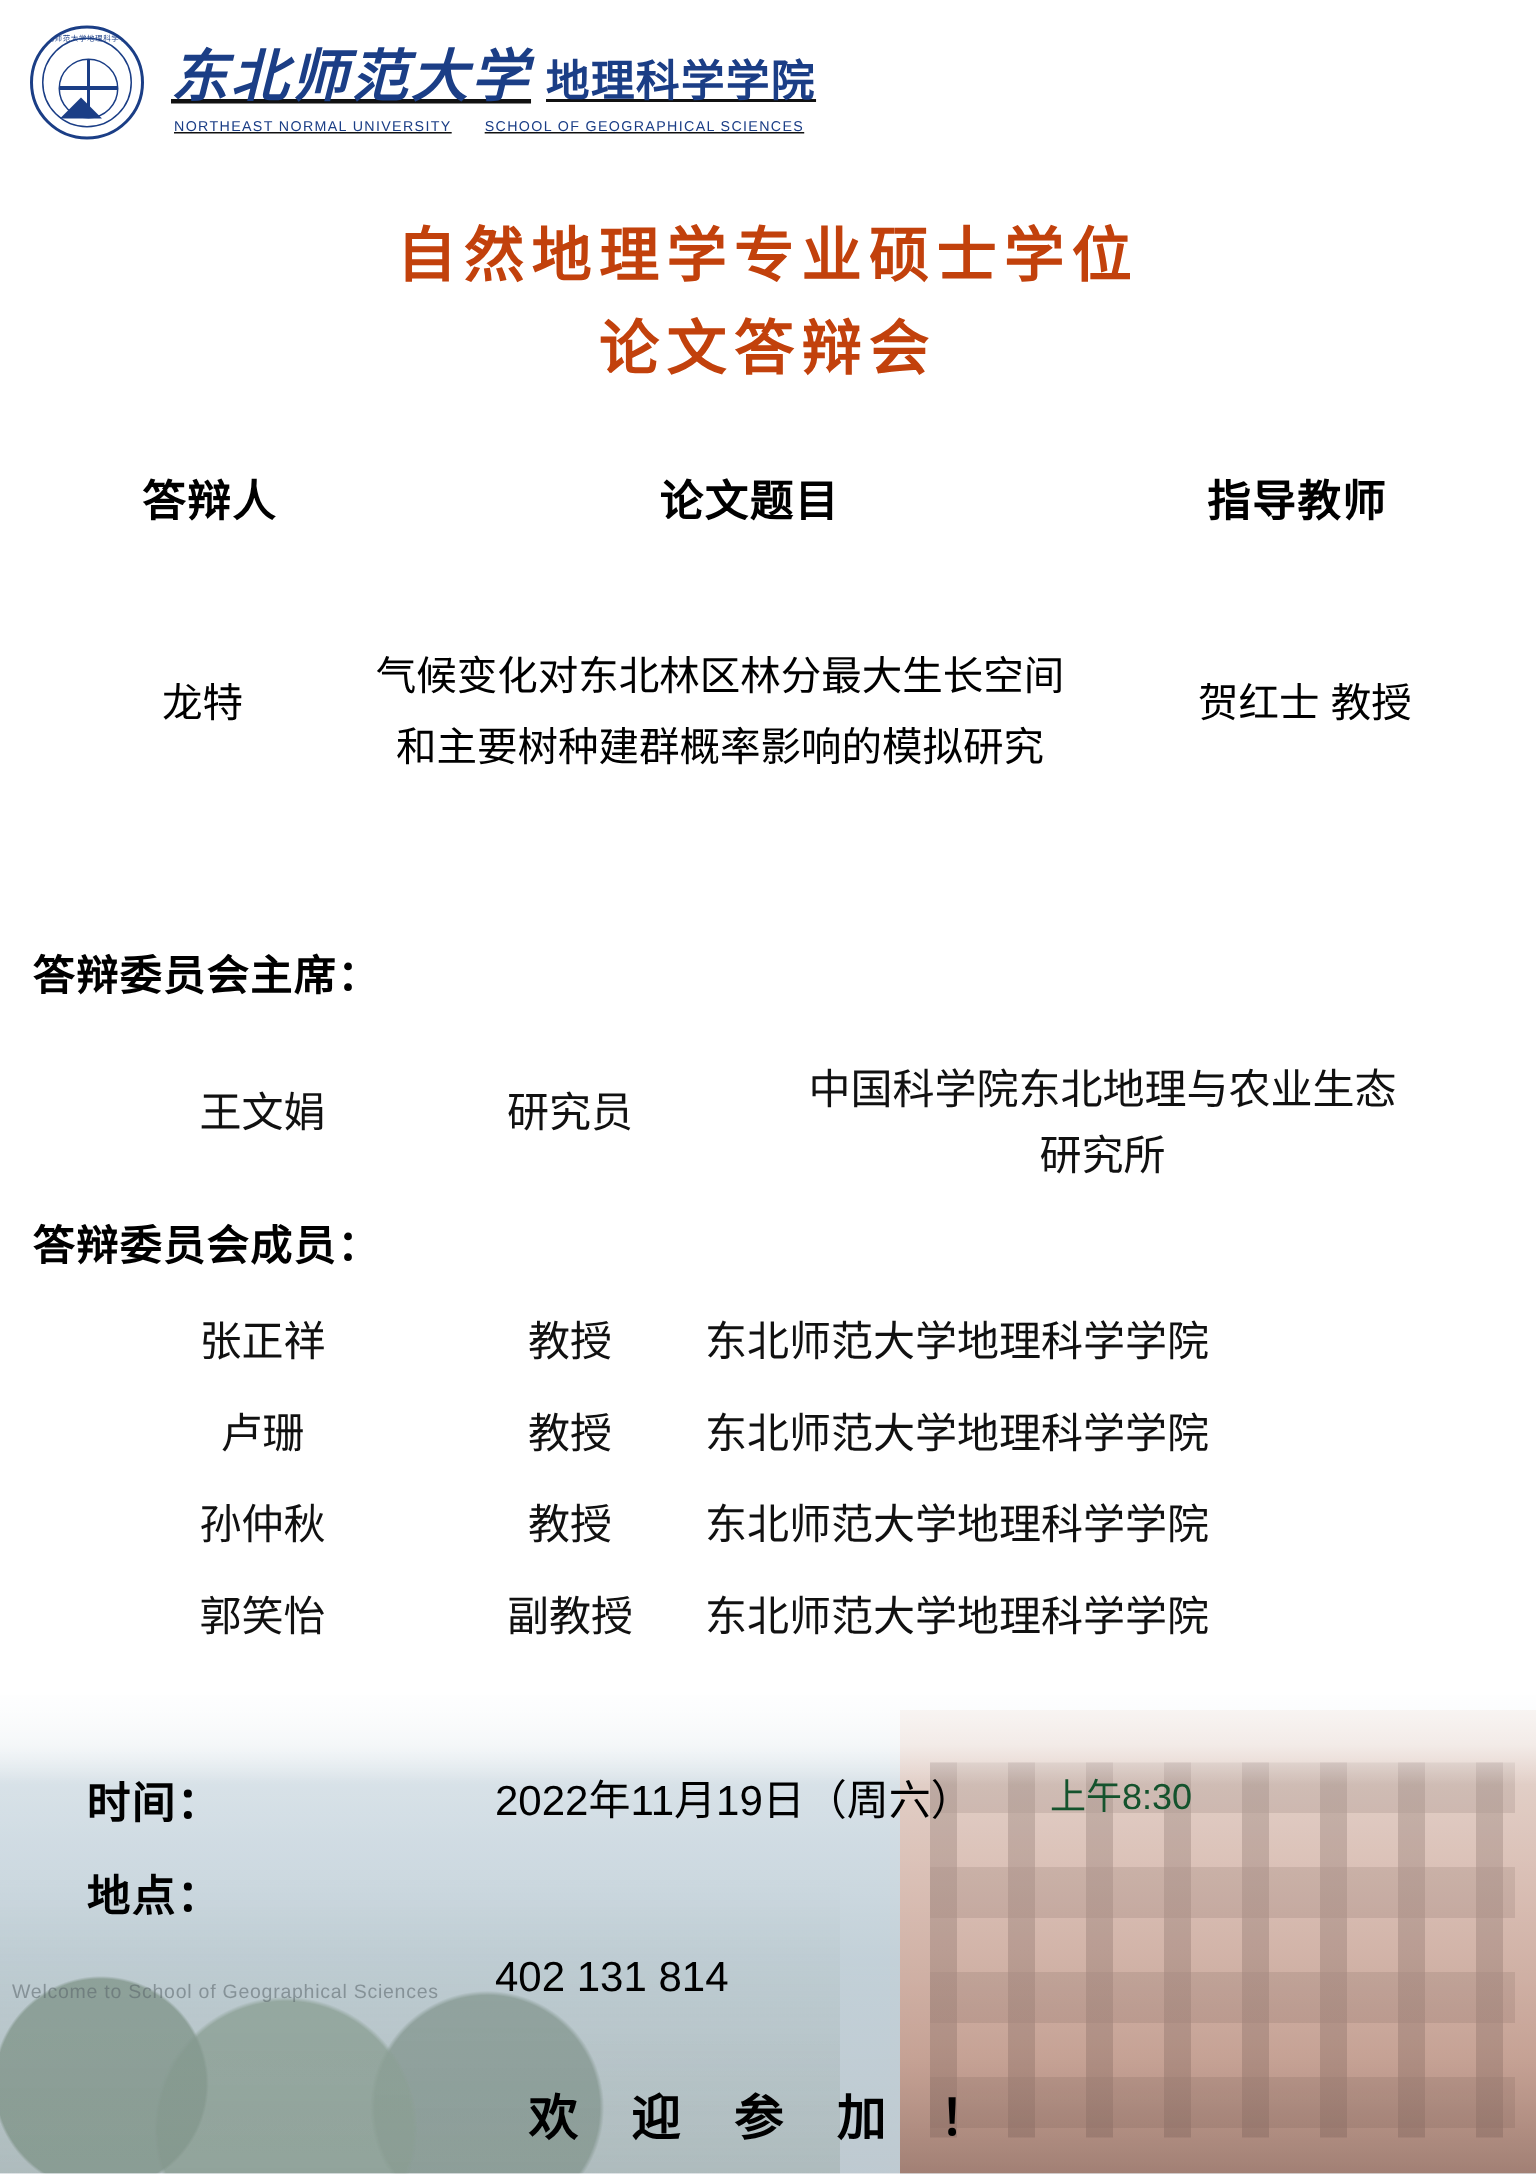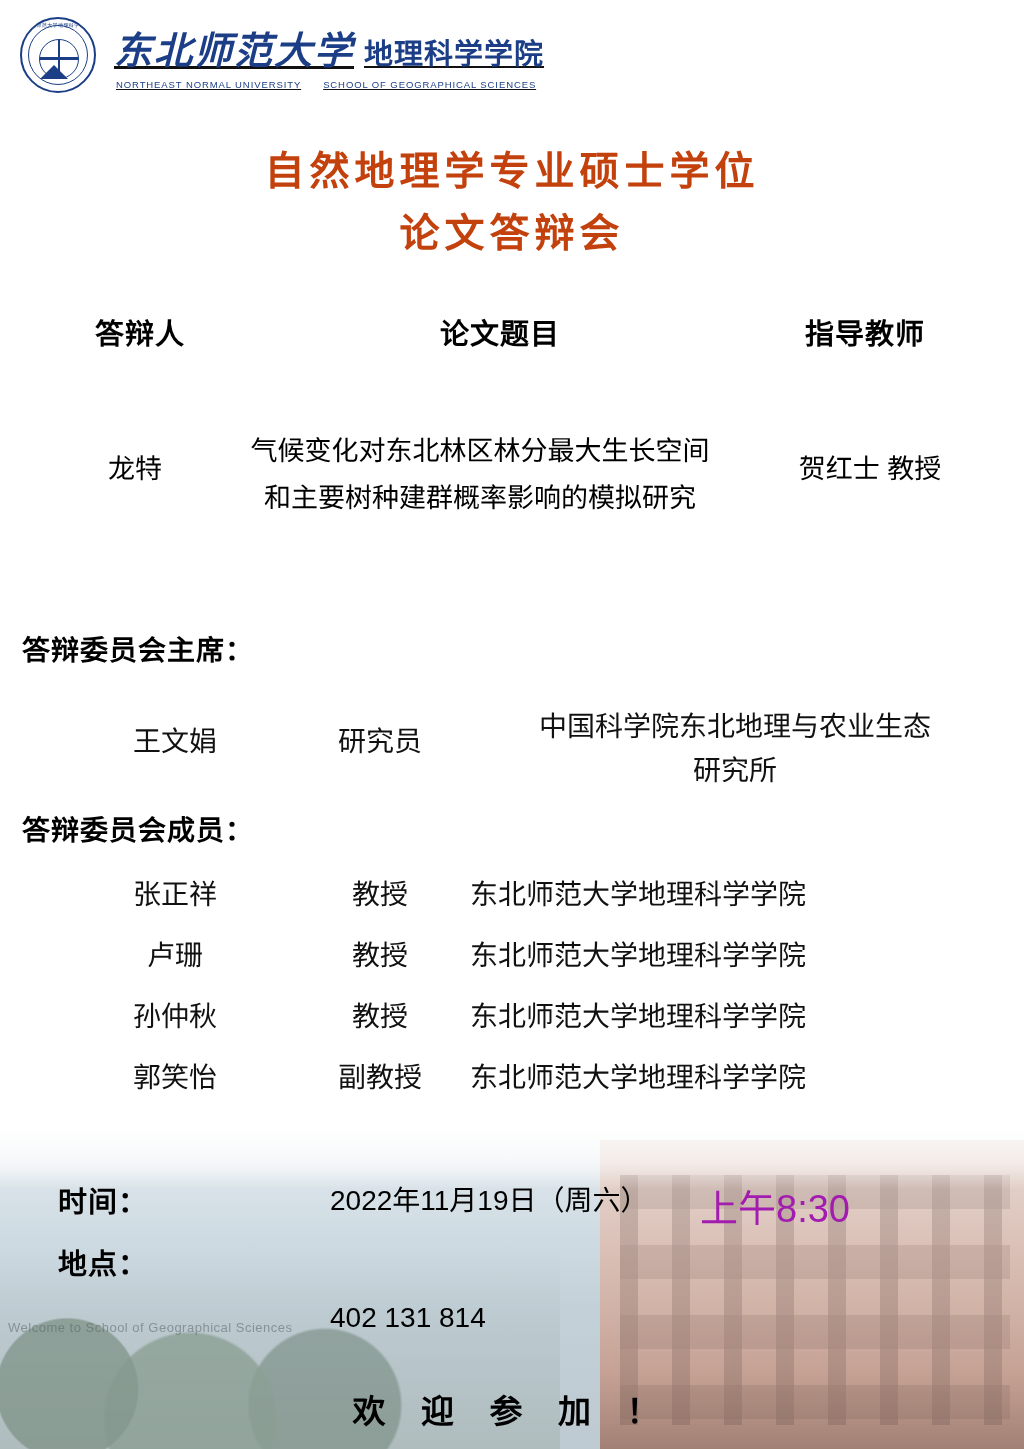--- a/index.html
+++ b/index.html
@@ -346,22 +346,22 @@
   }
   .info-val {
     position: absolute;
     left: 330px;
     font-size: 28px;
     color: #000;
   }
   .info-val2 {
     position: absolute;
     left: 700px;
-    font-size: 38px;
-    color: #a21caf;
+    font-size: 24px;
+    color: #14532d;
   }
 
   .welcome {
     position: absolute;
     left: 0;
     top: 1385px;
     width: 1024px;
     text-align: center;
     font-family: "DejaVu Serif", "Liberation Serif", serif;
     font-size: 33px;

